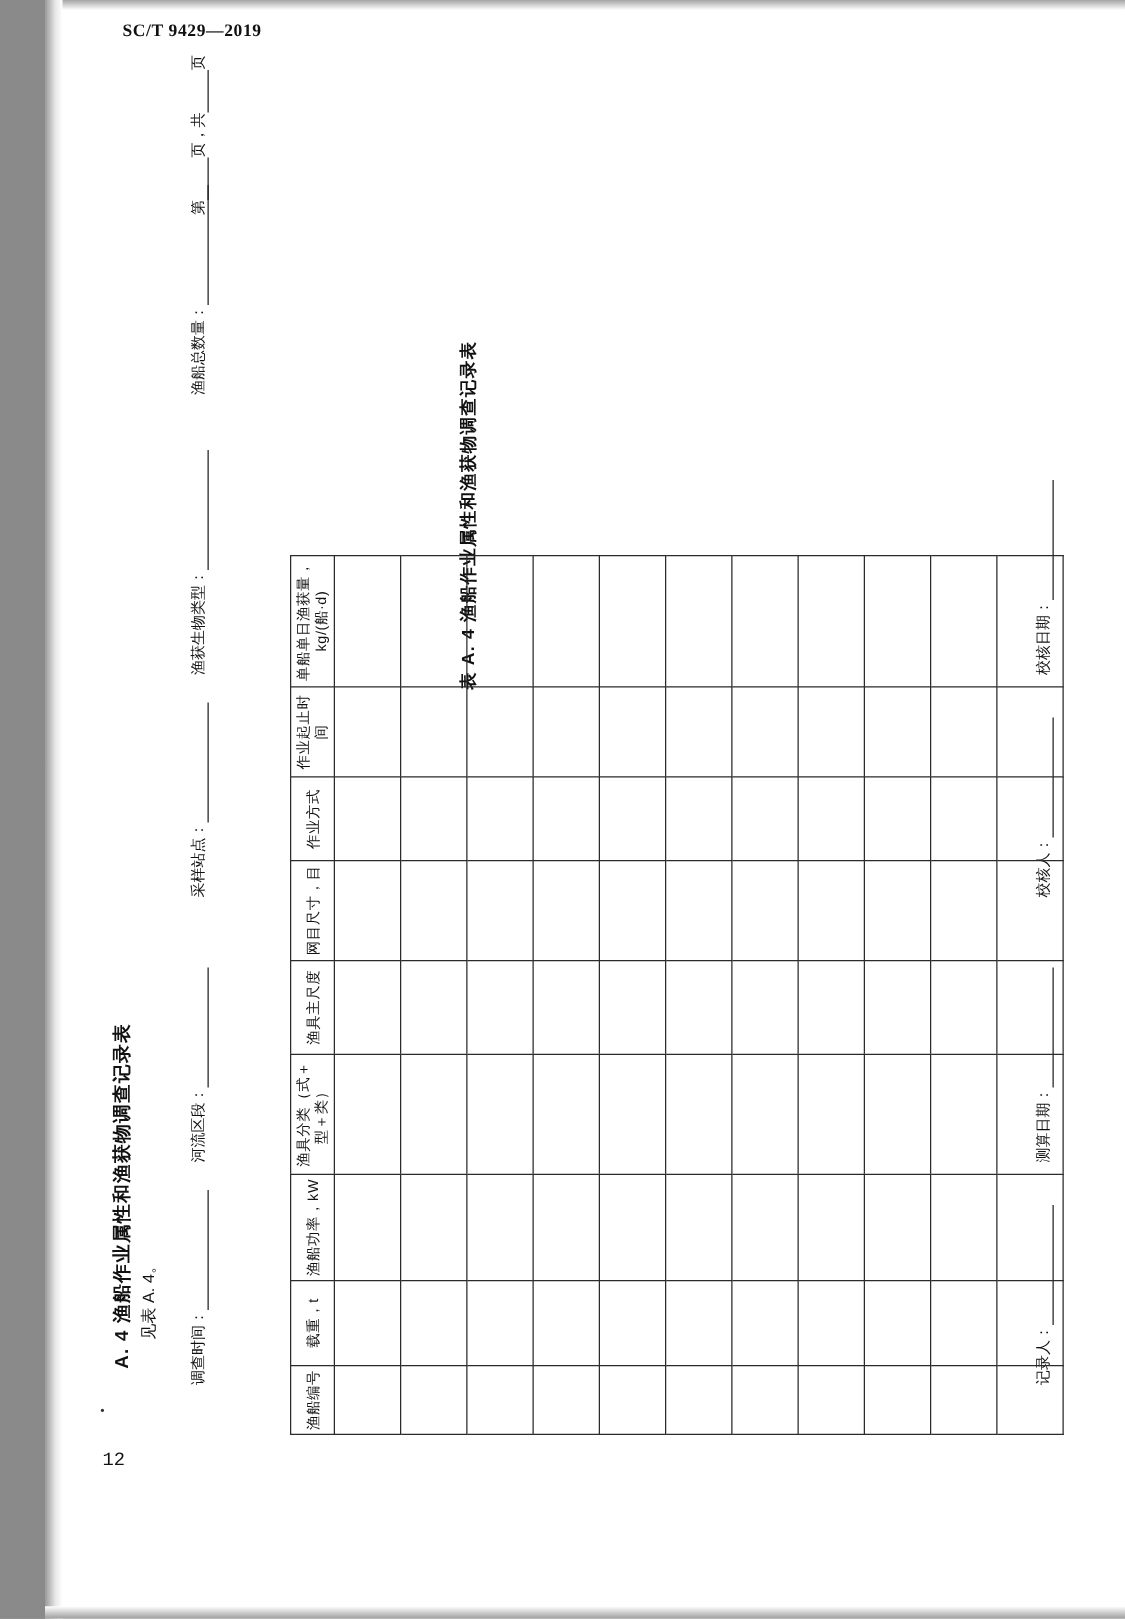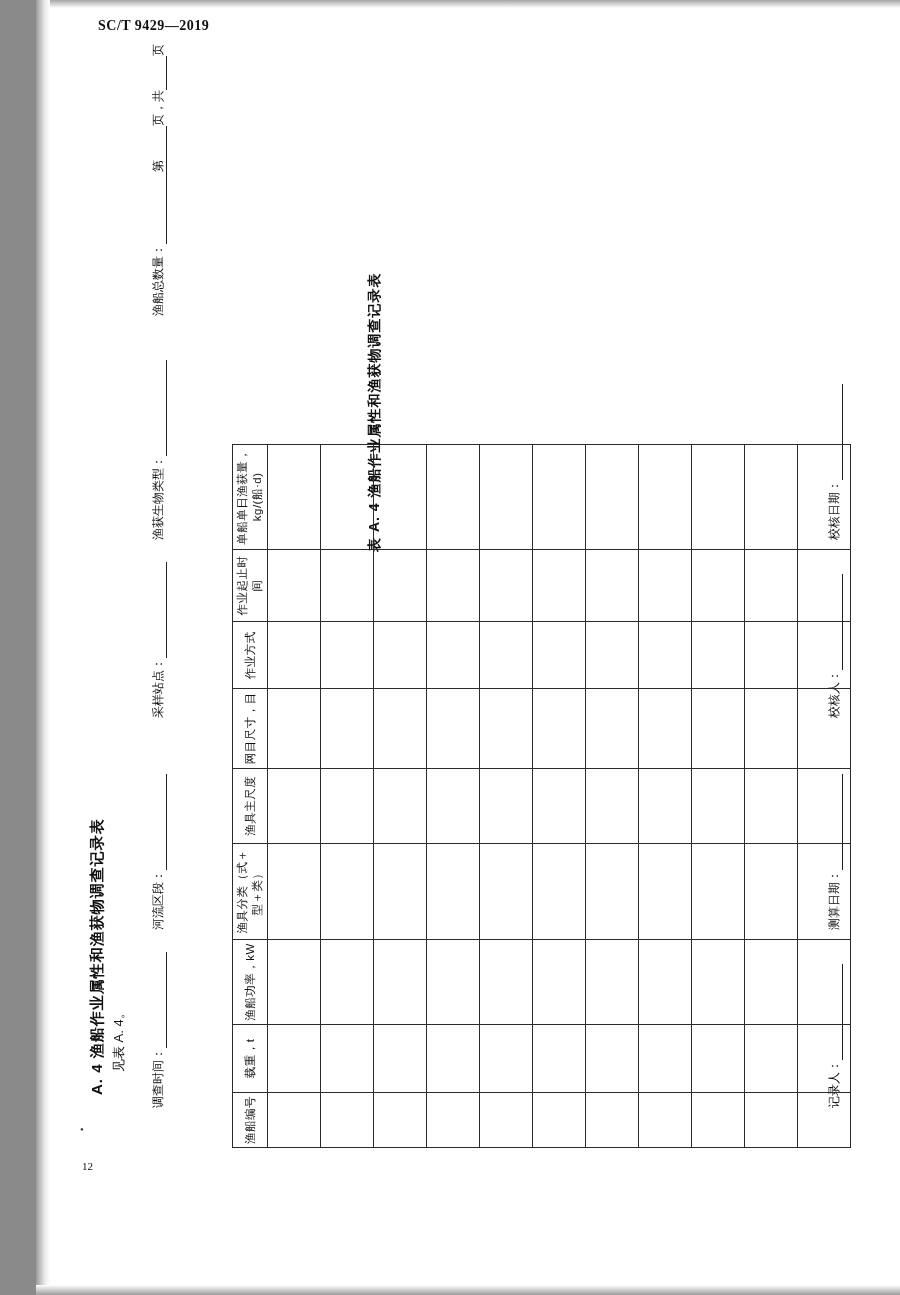--- a/index.html
+++ b/index.html
@@ -53,22 +53,22 @@
     font-family: "Liberation Serif", serif;
     font-weight: bold;
     font-size: 14px;
     letter-spacing: 0.5px;
     color: #111;
   }
   .page-number {
     position: absolute;
     left: 46px;
     top: 1160px;
-    font-family: Liberation Serif, serif;
-    font-size: 11px;
+    font-family: Liberation Mono, monospace;
+    font-size: 15px;
     color: #111;
   }
   .corner-mark {
     position: absolute;
     left: 44px;
     top: 1123px;
     font-size: 11px;
     color: #333;
   }
 

